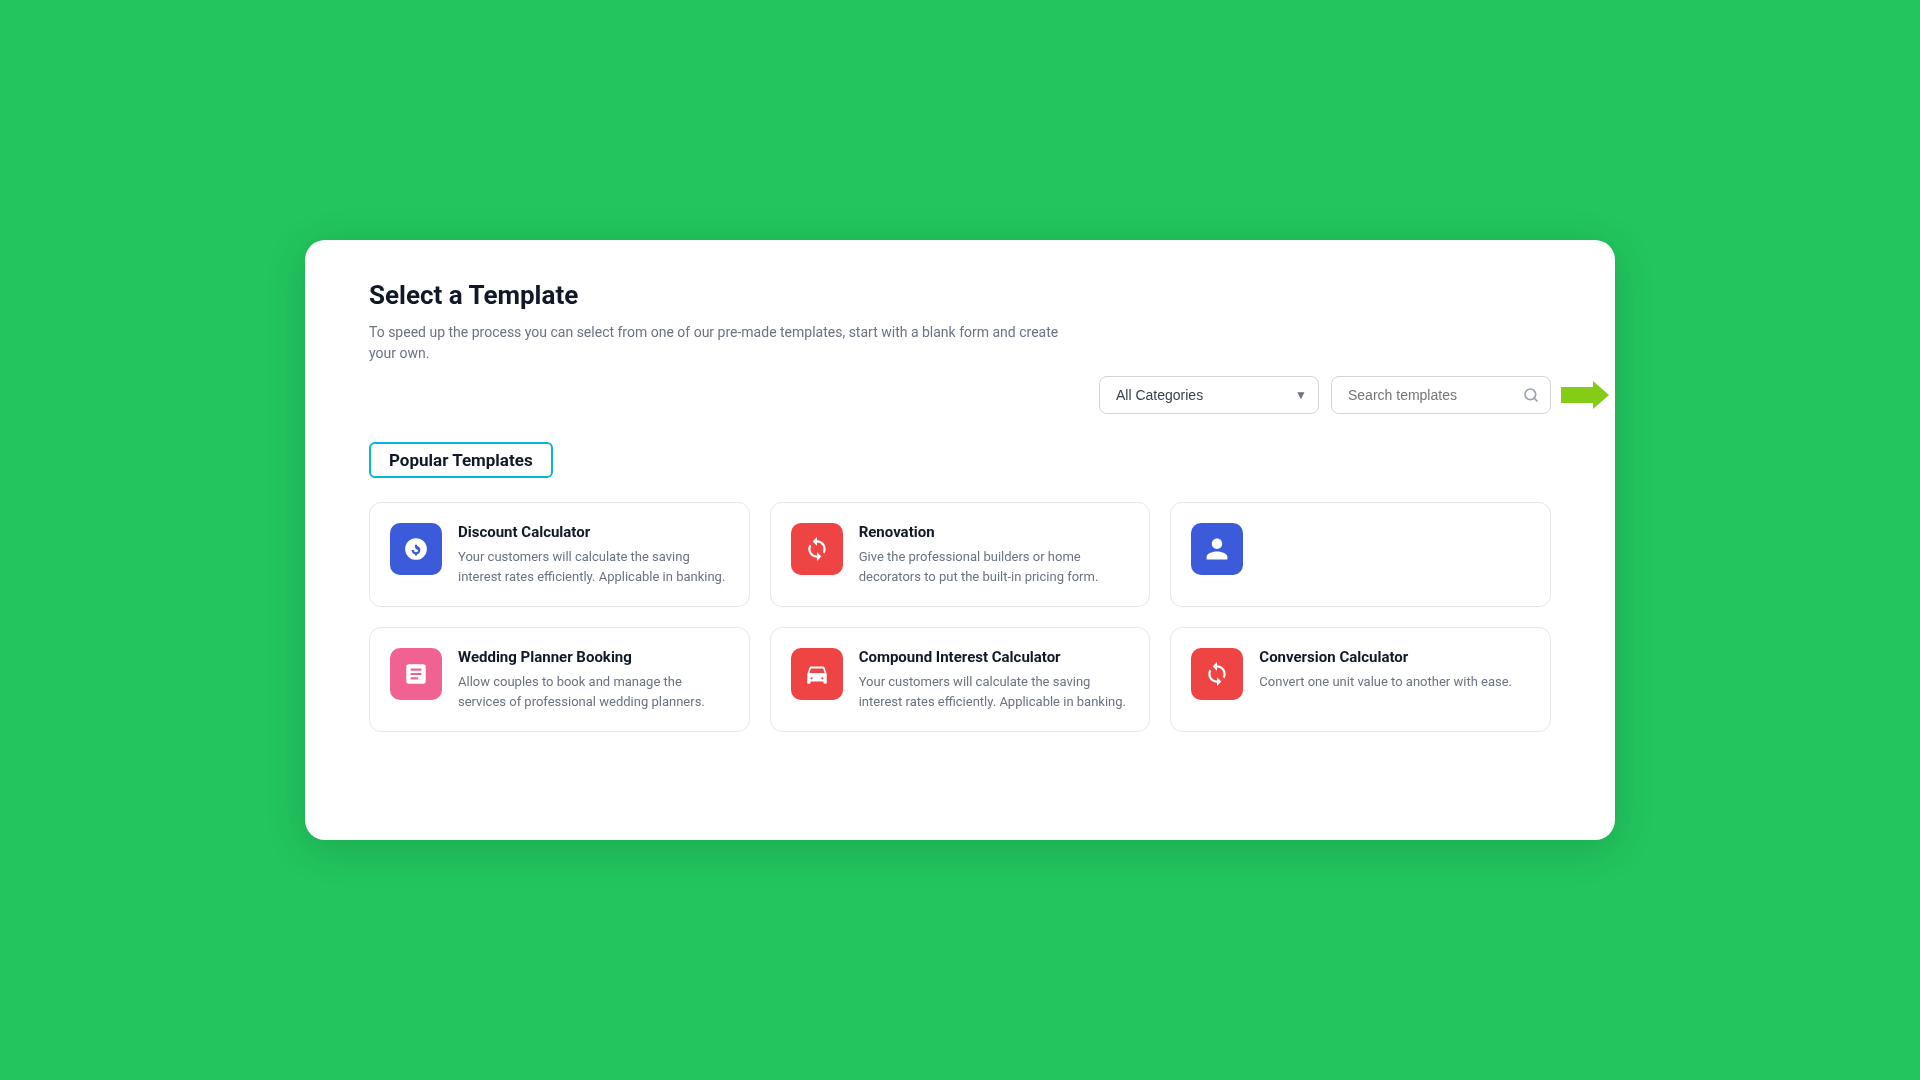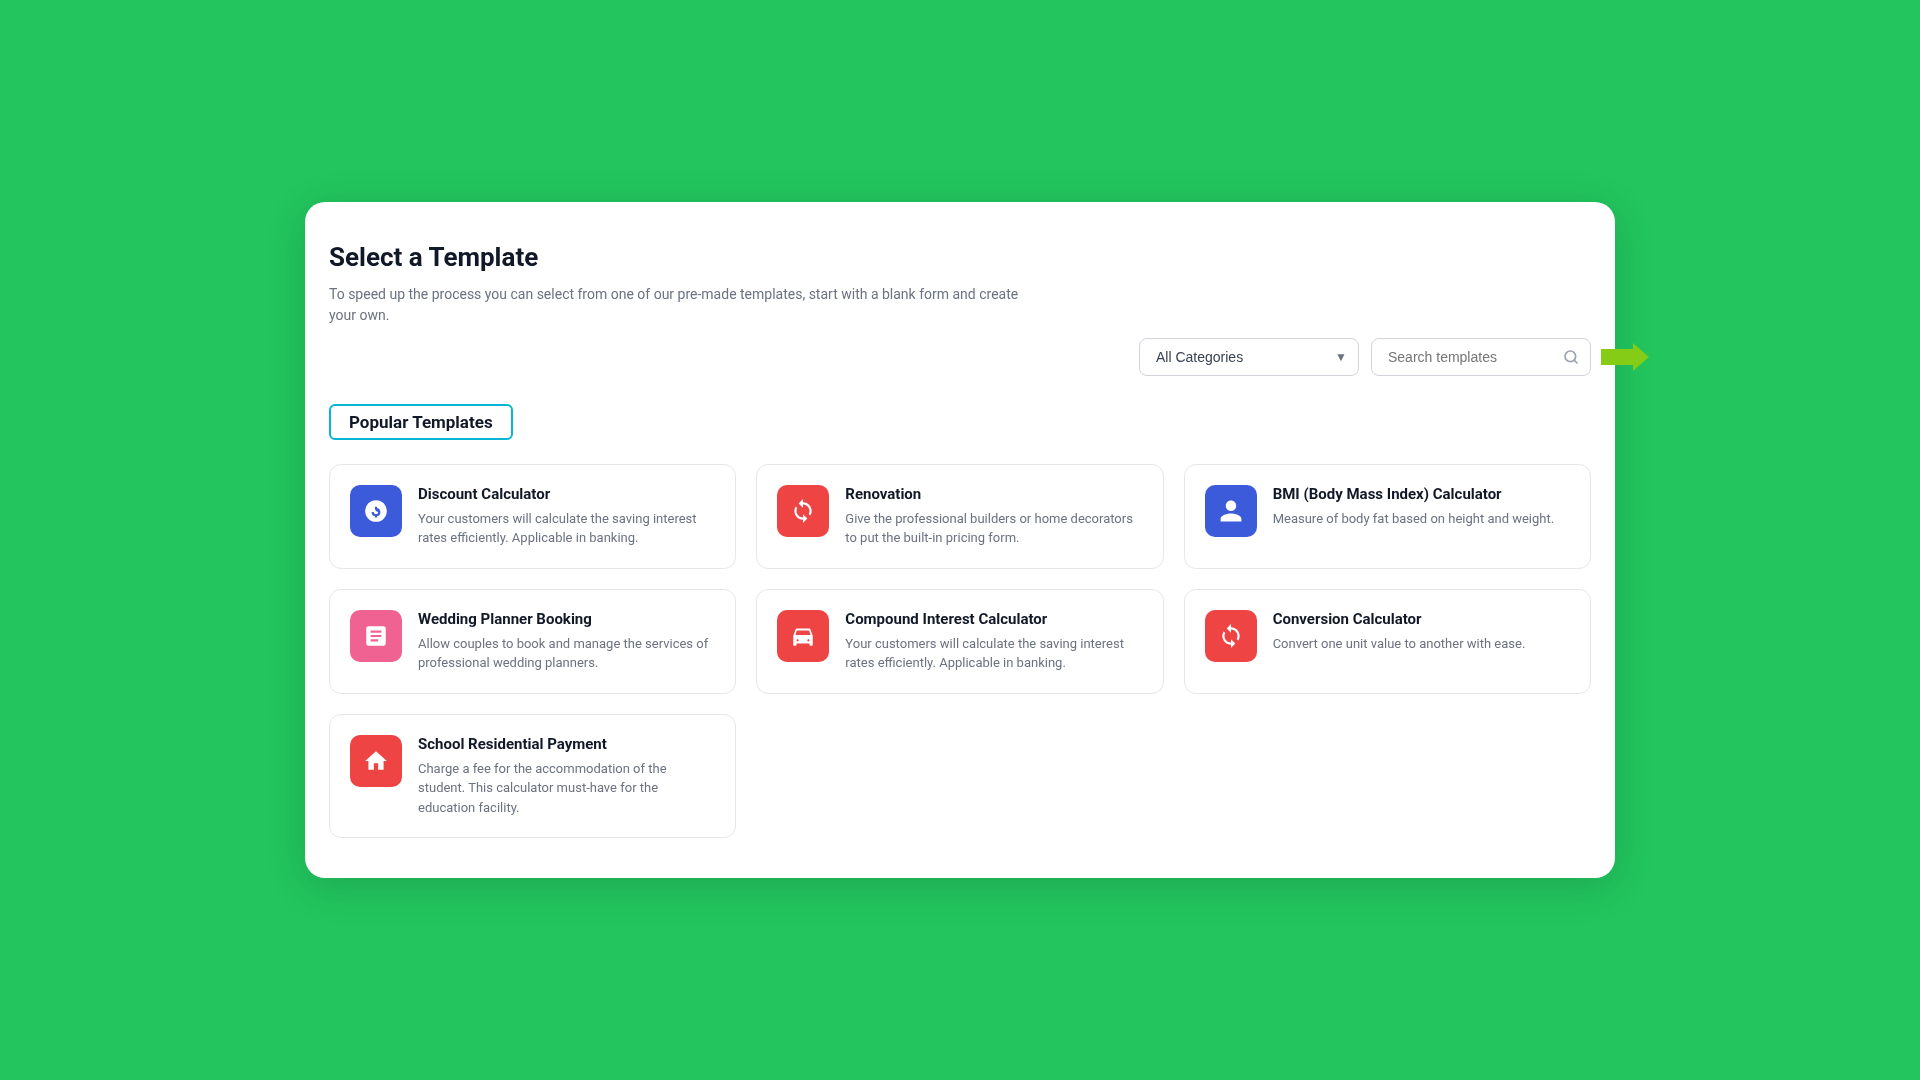--- a/index.html
+++ b/index.html
@@ -10,21 +10,21 @@
       display: flex;
       align-items: center;
       justify-content: center;
       font-family: -apple-system, BlinkMacSystemFont, 'Segoe UI', Roboto, sans-serif;
     }
     .modal {
       background: #ffffff;
       border-radius: 20px;
       width: 1310px;
       min-height: 600px;
-      padding: 40px 24px;
+      padding: 40px 64px;
       box-shadow: 0 8px 40px rgba(0,0,0,0.15);
     }
     .modal-title {
       font-size: 26px;
       font-weight: 700;
       color: #111827;
       margin-bottom: 12px;
     }
     .modal-subtitle {
       font-size: 14px;
@@ -222,24 +222,20 @@
       </div>
     </div>
 
 
     <div class="template-card">
       <div class="template-icon icon-blue">
         <svg class="icon-svg" viewBox="0 0 24 24">
             <path d="M12 12c2.7 0 4.8-2.1 4.8-4.8S14.7 2.4 12 2.4 7.2 4.5 7.2 7.2 9.3 12 12 12zm0 2.4c-3.2 0-9.6 1.6-9.6 4.8v2.4h19.2v-2.4c0-3.2-6.4-4.8-9.6-4.8z"></path>
           </svg>
       </div>
-      <div class="template-info">
-        <div class="template-name">BMI (Body Mass Index) Calculator</div>
-        <div class="template-desc">Measure of body fat based on height and weight.</div>
-      </div>
     </div>
 
     <div class="template-card">
       <div class="template-icon icon-pink">
         <svg class="icon-svg" viewBox="0 0 24 24">
             <path d="M19 3H5c-1.1 0-2 .9-2 2v14c0 1.1.9 2 2 2h14c1.1 0 2-.9 2-2V5c0-1.1-.9-2-2-2zm-5 14H7v-2h7v2zm3-4H7v-2h10v2zm0-4H7V7h10v2z"></path>
           </svg>
       </div>
       <div class="template-info">
         <div class="template-name">Wedding Planner Booking</div>
@@ -265,26 +261,15 @@
         <svg class="icon-svg" viewBox="0 0 24 24">
             <path d="M12 4V1L8 5l4 4V6c3.31 0 6 2.69 6 6 0 1.01-.25 1.97-.7 2.8l1.46 1.46C19.54 15.03 20 13.57 20 12c0-4.42-3.58-8-8-8zm0 14c-3.31 0-6-2.69-6-6 0-1.01.25-1.97.7-2.8L5.24 7.74C4.46 8.97 4 10.43 4 12c0 4.42 3.58 8 8 8v3l4-4-4-4v3z"></path>
           </svg>
       </div>
       <div class="template-info">
         <div class="template-name">Conversion Calculator</div>
         <div class="template-desc">Convert one unit value to another with ease.</div>
       </div>
     </div>
 
-    <div class="template-card">
-      <div class="template-icon icon-red">
-        <svg class="icon-svg" viewBox="0 0 24 24">
-            <path d="M10 20v-6h4v6h5v-8h3L12 3 2 12h3v8z"></path>
-          </svg>
-      </div>
-      <div class="template-info">
-        <div class="template-name">School Residential Payment</div>
-        <div class="template-desc">Charge a fee for the accommodation of the student. This calculator must-have for the education facility.</div>
-      </div>
-    </div>
 
   </div>
 </div>
 
 </body></html>

